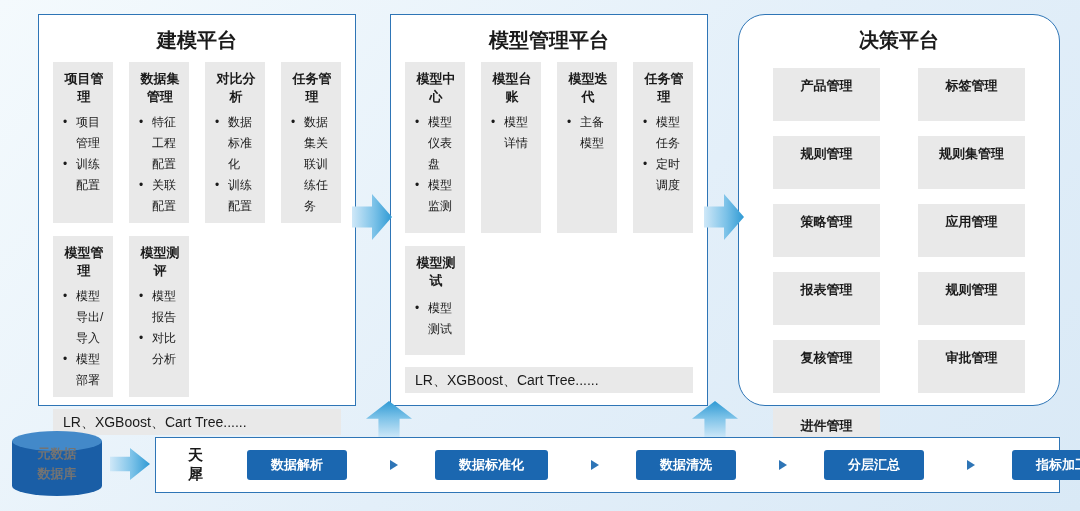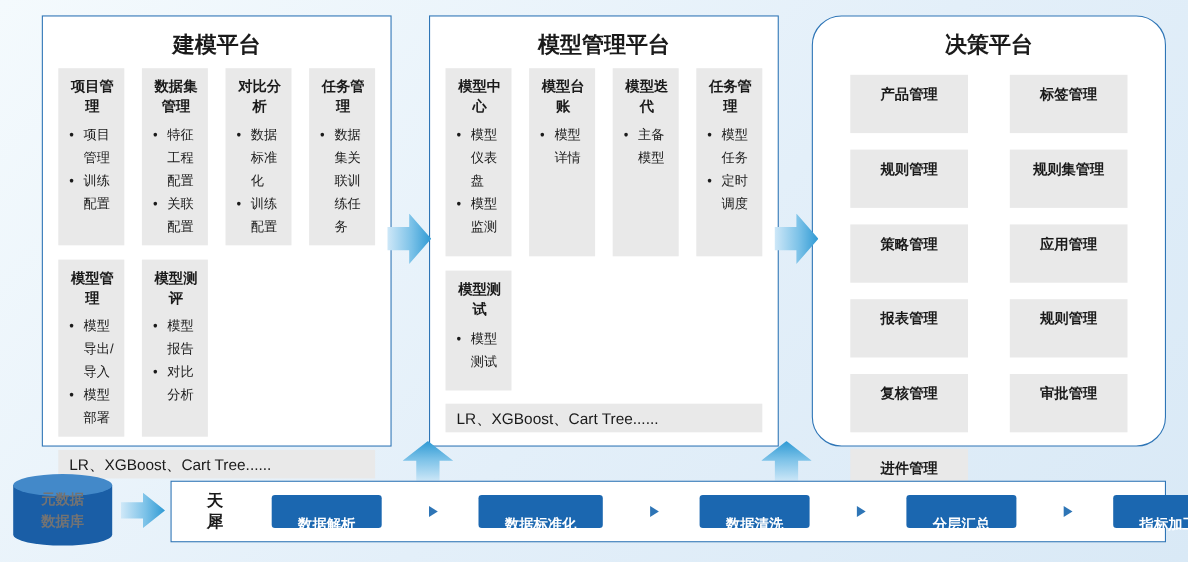--- a/index.html
+++ b/index.html
@@ -57,21 +57,21 @@
   .pipeline-box {
     position:absolute; left:155px; top:437px; width:905px; height:56px;
     background:#ffffff; border:1px solid #2e75b6;
     display:flex; align-items:center; justify-content:space-between;
     padding:0 30px 0 32px;
     gap:44px;
   }
   .engine-label { font-weight:bold; font-size:15px; }
   .step {
     background:#1b67b0; color:#ffffff; font-weight:bold; font-size:13px;
-    height:30px; line-height:30px; padding:12px 24px; border-radius:3px; white-space:nowrap;
+    height:30px; line-height:30px; padding:0 24px; border-radius:3px; white-space:nowrap;
   }
   .connector { position:relative; width:30px; height:2px; background:#2e75b6; }
   .connector::after {
     content:""; position:absolute; right:-7px; top:-4px;
     border-left:8px solid #2e75b6; border-top:5px solid transparent; border-bottom:5px solid transparent;
   }
 </style>
 </head>
 <body>
 

